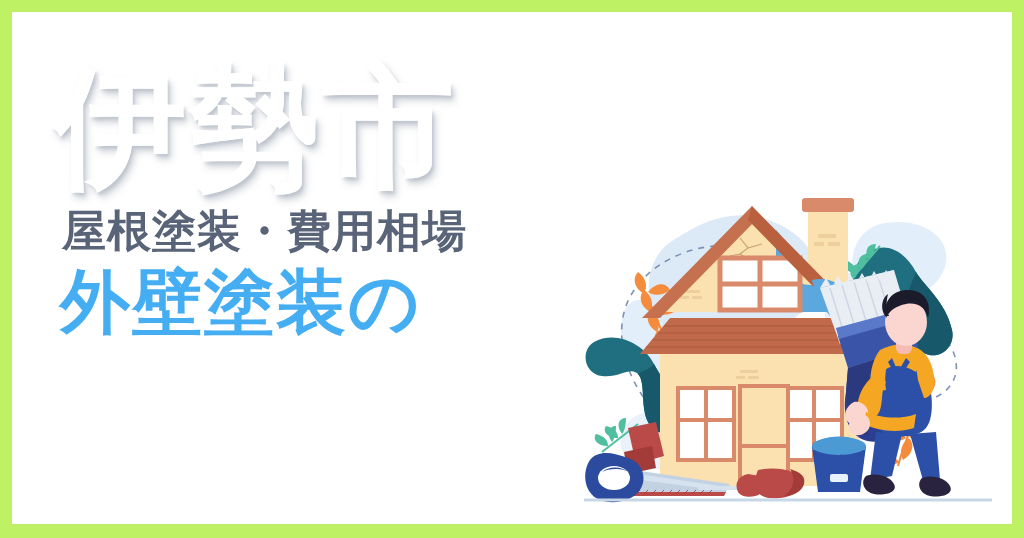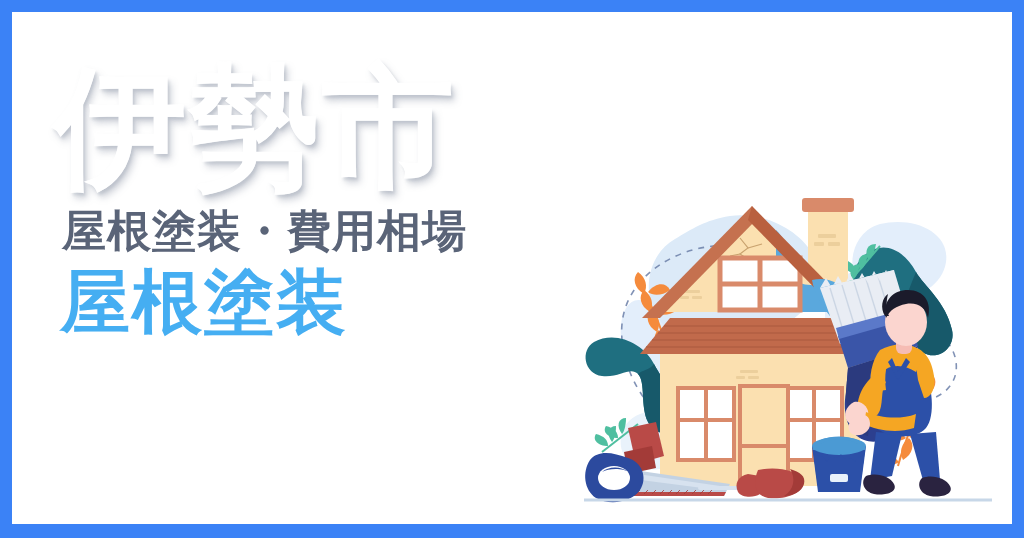--- a/index.html
+++ b/index.html
@@ -10,21 +10,21 @@
   }
   body {
     font-family: "Liberation Sans", "DejaVu Sans", sans-serif;
   }
 
   .banner {
     position: relative;
     width: 1024px;
     height: 538px;
     box-sizing: border-box;
-    background: #3b82f6;
+    background: #bef264;
     overflow: hidden;
   }
 
   .banner-inner {
     position: absolute;
     left: 12px;
     top: 12px;
     width: 1000px;
     height: 512px;
     background: #ffffff;
@@ -87,21 +87,21 @@
 </style>
 </head>
 <body>
 
 <div class="banner">
   <div class="banner-inner">
 
     <div class="text-block">
       <div class="city-title">伊勢市</div>
       <div class="subtitle">屋根塗装・費用相場</div>
-      <div class="highlight">屋根塗装</div>
+      <div class="highlight">外壁塗装の</div>
     </div>
 
     <div class="illustration">
       <svg viewBox="0 0 420 330" xmlns="http://www.w3.org/2000/svg" role="img" aria-label="house painting">
 
         <g>
           <path d="M70 120 C40 100 30 160 55 185 C75 205 110 195 120 170 C132 140 100 140 70 120 Z" fill="#e3eefb"></path>
           <path d="M95 55 C60 75 60 130 95 150 C140 175 215 150 235 110 C255 70 200 25 150 32 C125 36 112 45 95 55 Z" fill="#dceaf8"></path>
           <path d="M300 40 C270 48 262 92 288 108 C318 126 362 108 366 78 C370 48 334 32 300 40 Z" fill="#e3eefb"></path>
           <path d="M258 95 C232 120 248 180 282 196 C318 212 352 184 348 150 C344 112 292 70 258 95 Z" fill="#e5effb"></path>

